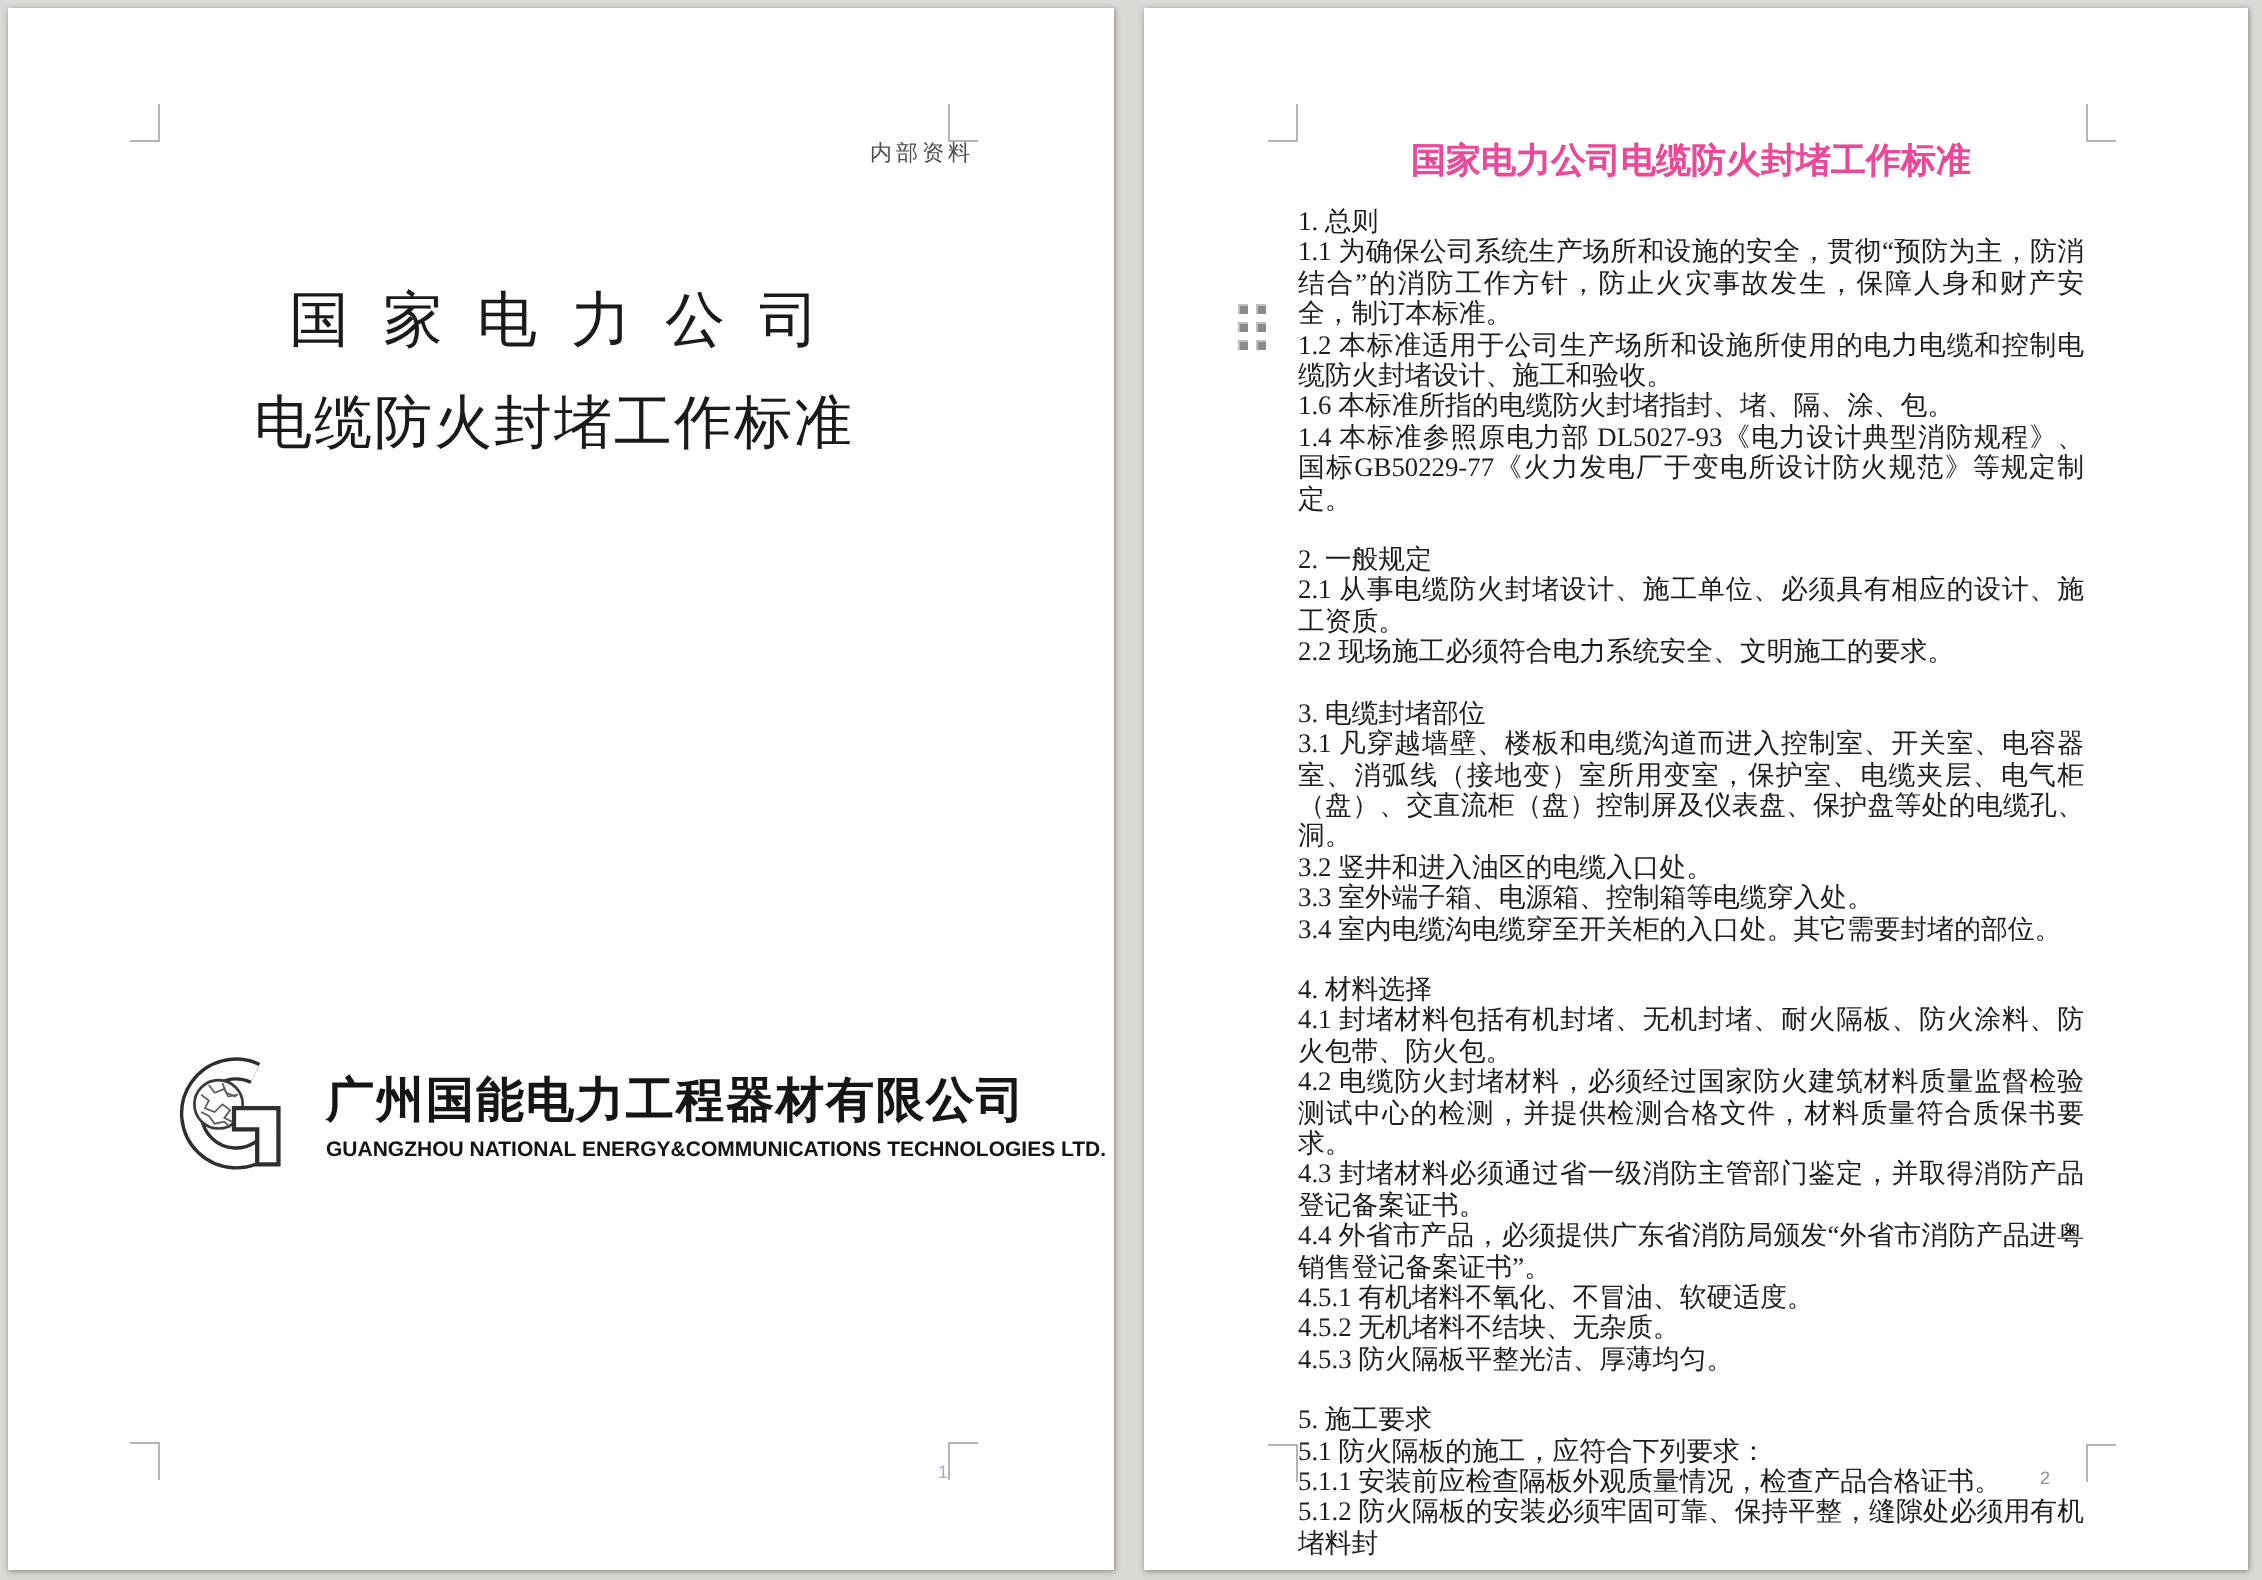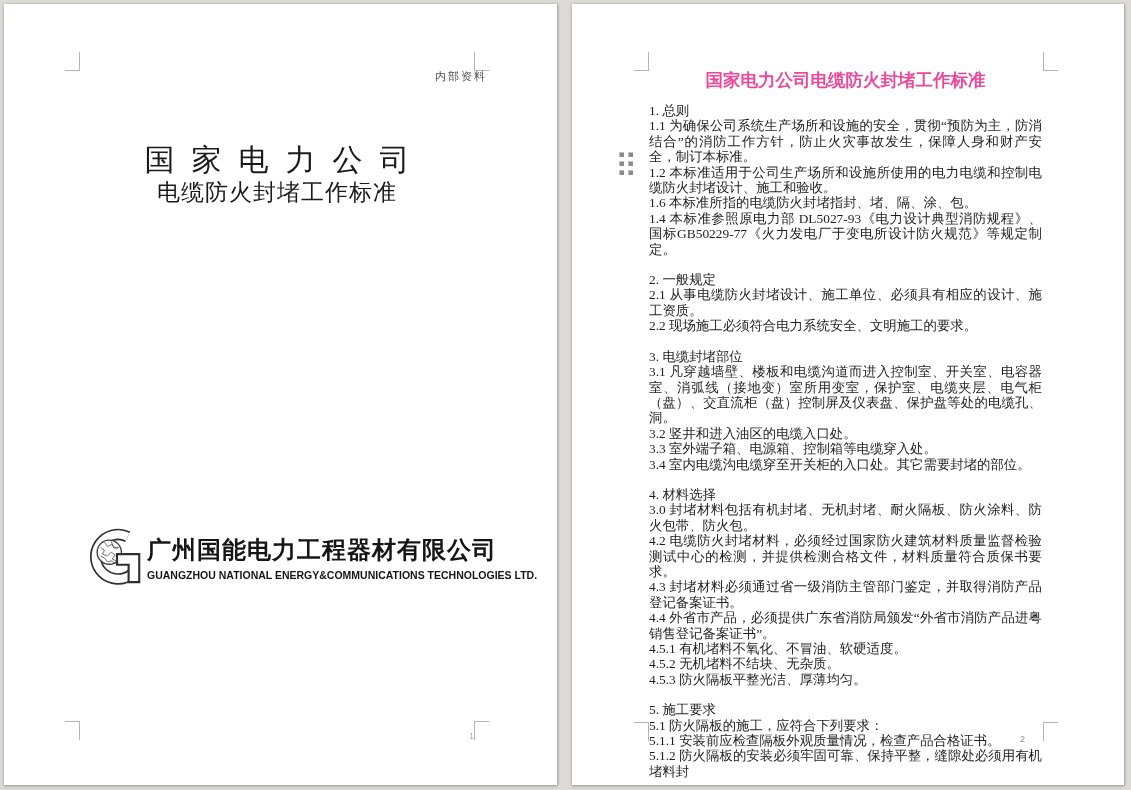--- a/index.html
+++ b/index.html
@@ -28,27 +28,27 @@
     position:absolute;top:65px;right:70px;
     font-family:"Liberation Sans", sans-serif;
     font-size:11px;letter-spacing:2px;color:#4d4d4d;
   }
   .cover-title{
     position:absolute;left:75px;width:396px;text-align:center;
     font-family:Liberation Serif, serif;color:#1a1a1a;font-weight:400;
     white-space:nowrap;
   }
   .cover-title.line1{top:136px;font-size:30px;letter-spacing:17px;padding-left:17px;box-sizing:border-box;}
-  .cover-title.line2{top:173px;font-size:23px;letter-spacing:1px;}
+  .cover-title.line2{top:188px;font-size:29px;letter-spacing:1px;}
 
   .logo{
     position:absolute;left:84px;top:522px;
     display:flex;align-items:flex-start;
   }
-  .logo-text{padding-top:8px;margin-left:1px;}
+  .logo-text{padding-top:8px;margin-left:17px;}
   .logo-cn{
     font-size:24px;font-weight:700;color:#151515;letter-spacing:1px;
     font-family:"Liberation Serif", serif;white-space:nowrap;
   }
   .logo-en{
     margin-top:3px;font-size:10.5px;font-weight:700;color:#151515;
     font-family:"Liberation Sans", sans-serif;letter-spacing:0;white-space:nowrap;
   }
 
   .pagenum{position:absolute;font-size:9px;font-family:"Liberation Sans", sans-serif;}
@@ -145,21 +145,21 @@
       </section>
       <section class="sec">
     <p class="sec-heading">3. 电缆封堵部位</p>
   <p class="sec-item">3.1 凡穿越墙壁、楼板和电缆沟道而进入控制室、开关室、电容器室、消弧线（接地变）室所用变室，保护室、电缆夹层、电气柜（盘）、交直流柜（盘）控制屏及仪表盘、保护盘等处的电缆孔、洞。</p>
         <p class="sec-item">3.2 竖井和进入油区的电缆入口处。</p>
         <p class="sec-item">3.3 室外端子箱、电源箱、控制箱等电缆穿入处。</p>
         <p class="sec-item">3.4 室内电缆沟电缆穿至开关柜的入口处。其它需要封堵的部位。</p>
       </section>
       <section class="sec">
     <p class="sec-heading">4. 材料选择</p>
-  <p class="sec-item">3.0 封堵材料包括有机封堵、无机封堵、耐火隔板、防火涂料、防火包带、防火包。</p>
+  <p class="sec-item">4.1 封堵材料包括有机封堵、无机封堵、耐火隔板、防火涂料、防火包带、防火包。</p>
         <p class="sec-item">4.2 电缆防火封堵材料，必须经过国家防火建筑材料质量监督检验测试中心的检测，并提供检测合格文件，材料质量符合质保书要求。</p>
         <p class="sec-item">4.3 封堵材料必须通过省一级消防主管部门鉴定，并取得消防产品登记备案证书。</p>
         <p class="sec-item">4.4 外省市产品，必须提供广东省消防局颁发“外省市消防产品进粤销售登记备案证书”。</p>
         <p class="sec-item">4.5.1 有机堵料不氧化、不冒油、软硬适度。</p>
         <p class="sec-item">4.5.2 无机堵料不结块、无杂质。</p>
         <p class="sec-item">4.5.3 防火隔板平整光洁、厚薄均匀。</p>
       </section>
       <section class="sec">
     <p class="sec-heading">5. 施工要求</p>
   <p class="sec-item">5.1 防火隔板的施工，应符合下列要求：</p>

